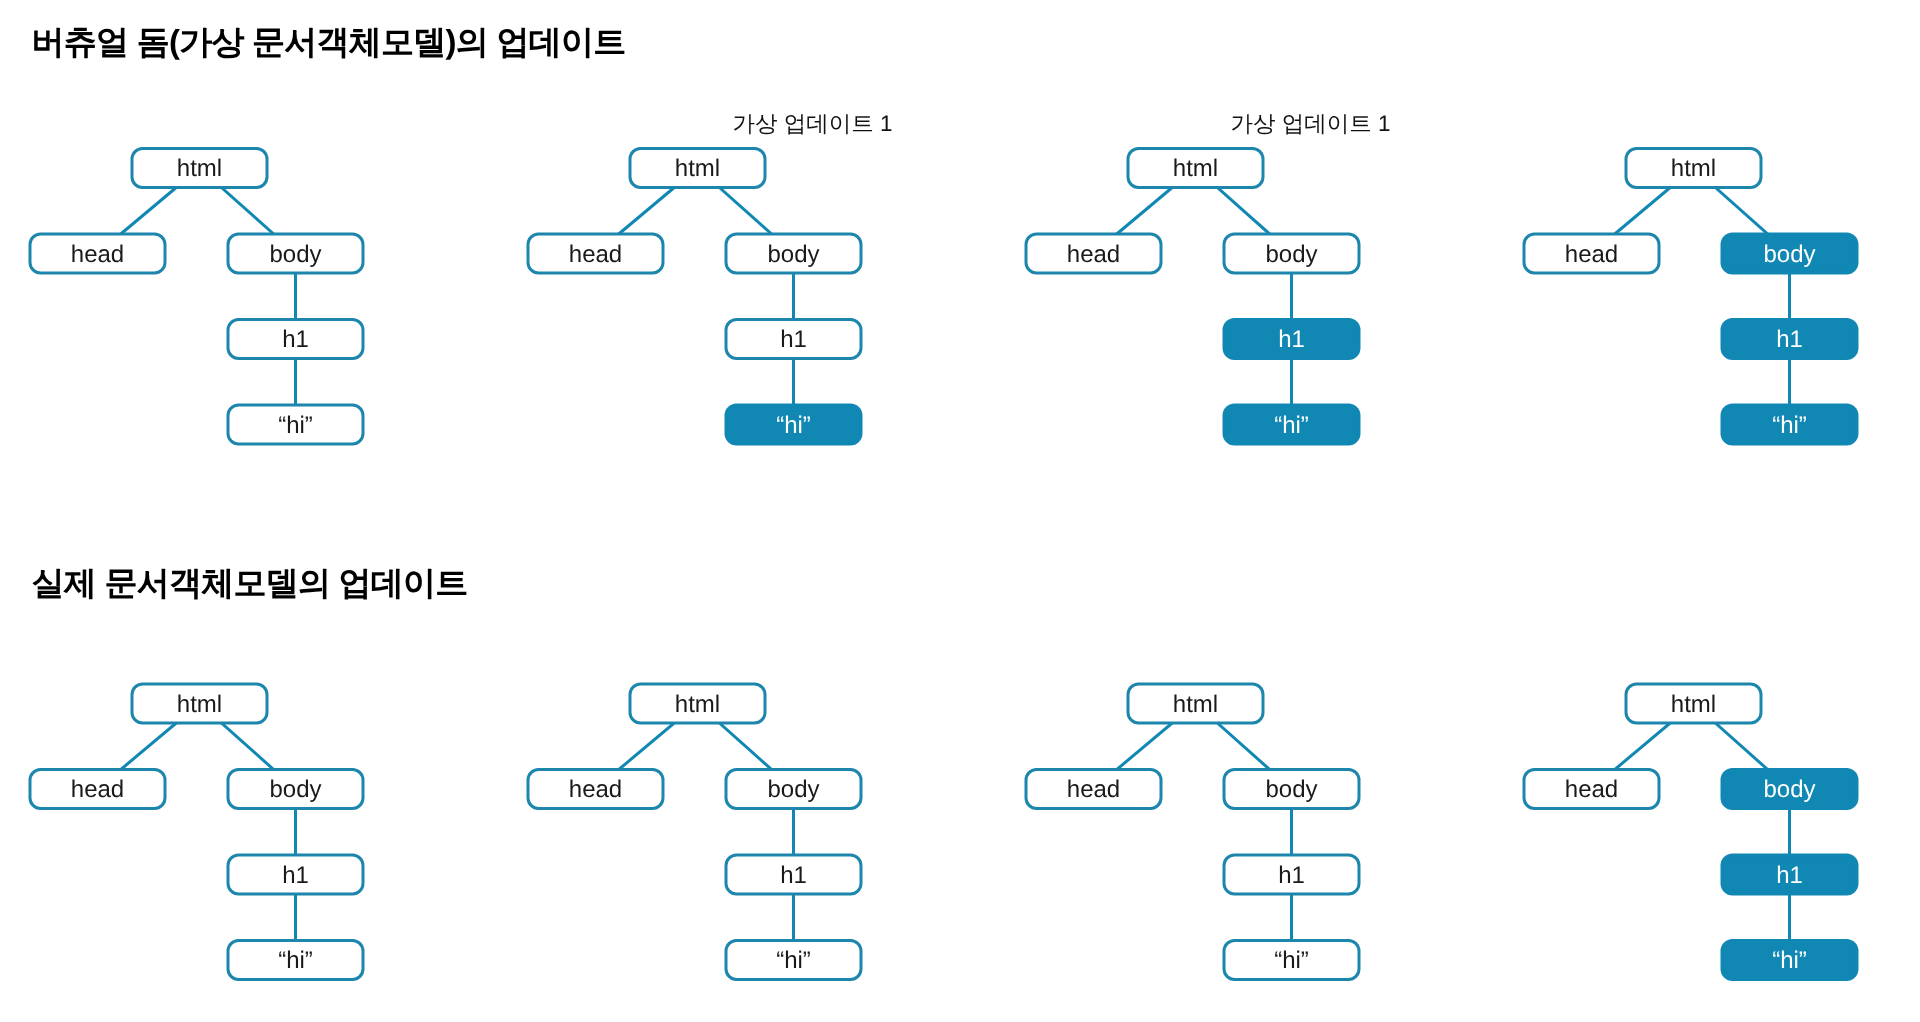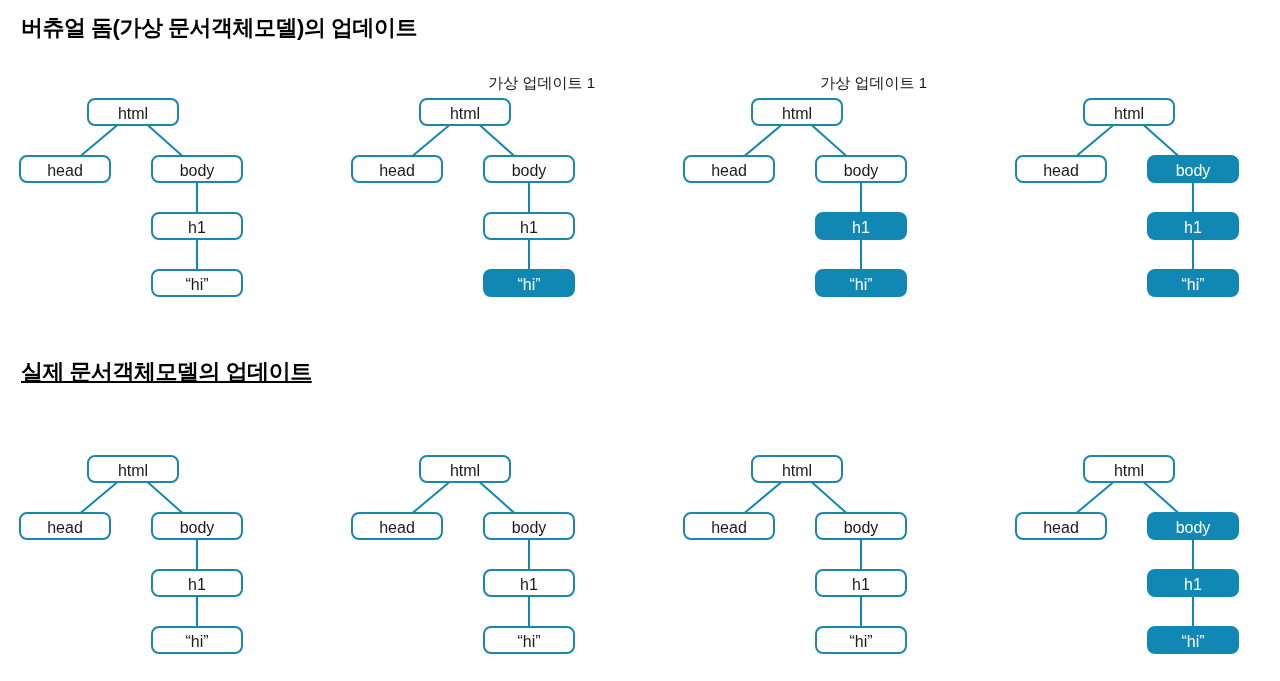--- a/index.html
+++ b/index.html
@@ -14,21 +14,21 @@
     position: absolute;
     left: 20px;
     margin: 1px;
     font-size: 22px;
     font-weight: 700;
     color: #000000;
     letter-spacing: -0.5px;
     white-space: nowrap;
   }
   #title-virtual { top: 12px; }
-  #title-real    { top: 356px; text-decoration: underline; }
+  #title-real    { top: 373px; }
 
   .tree {
     position: absolute;
     width: 260px; height: 230px;
   }
   .tree-label {
     position: absolute;
     top: 0; left: 0;
     width: 100%; height: 20px;
     line-height: 20px;

